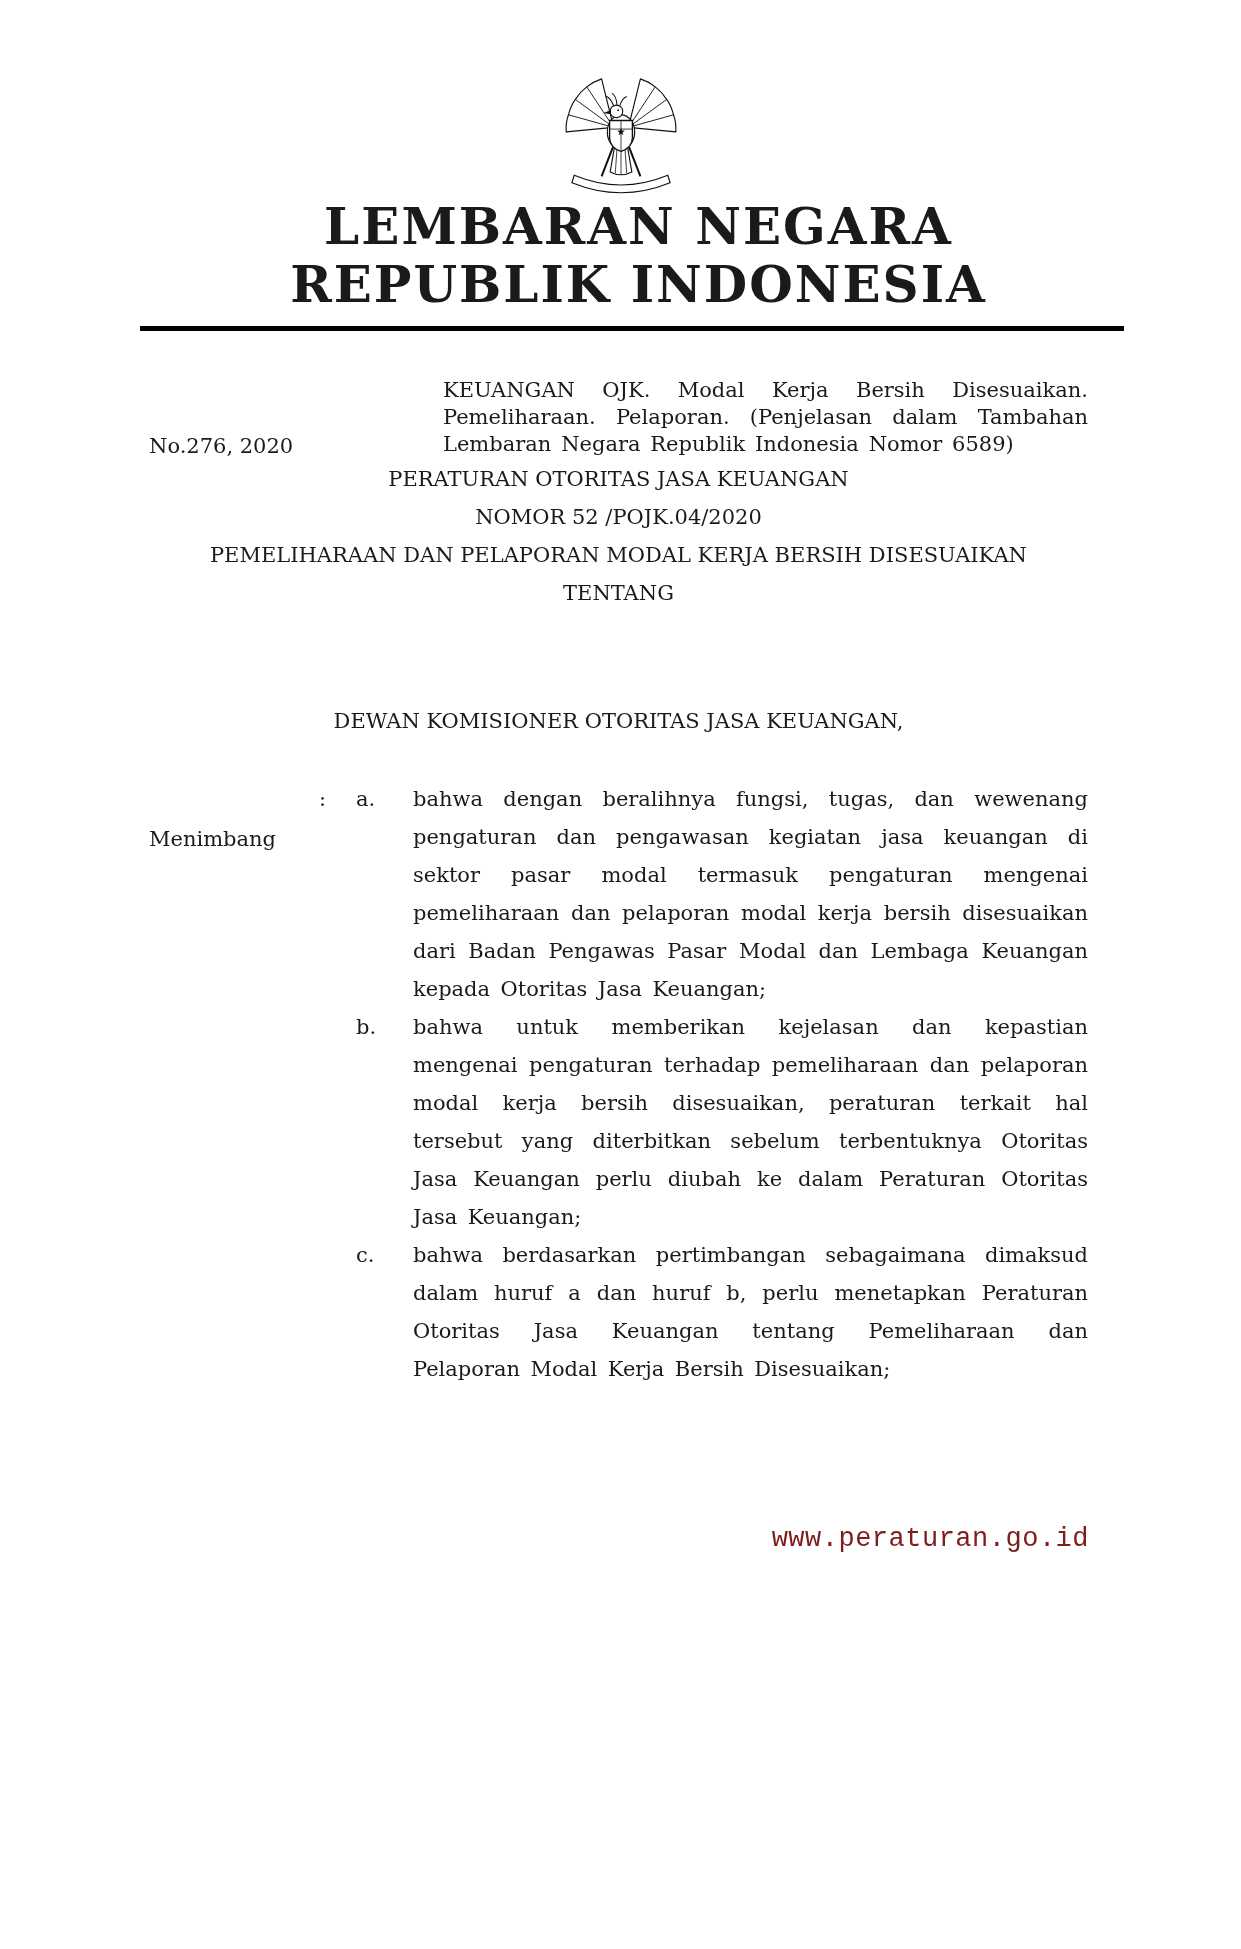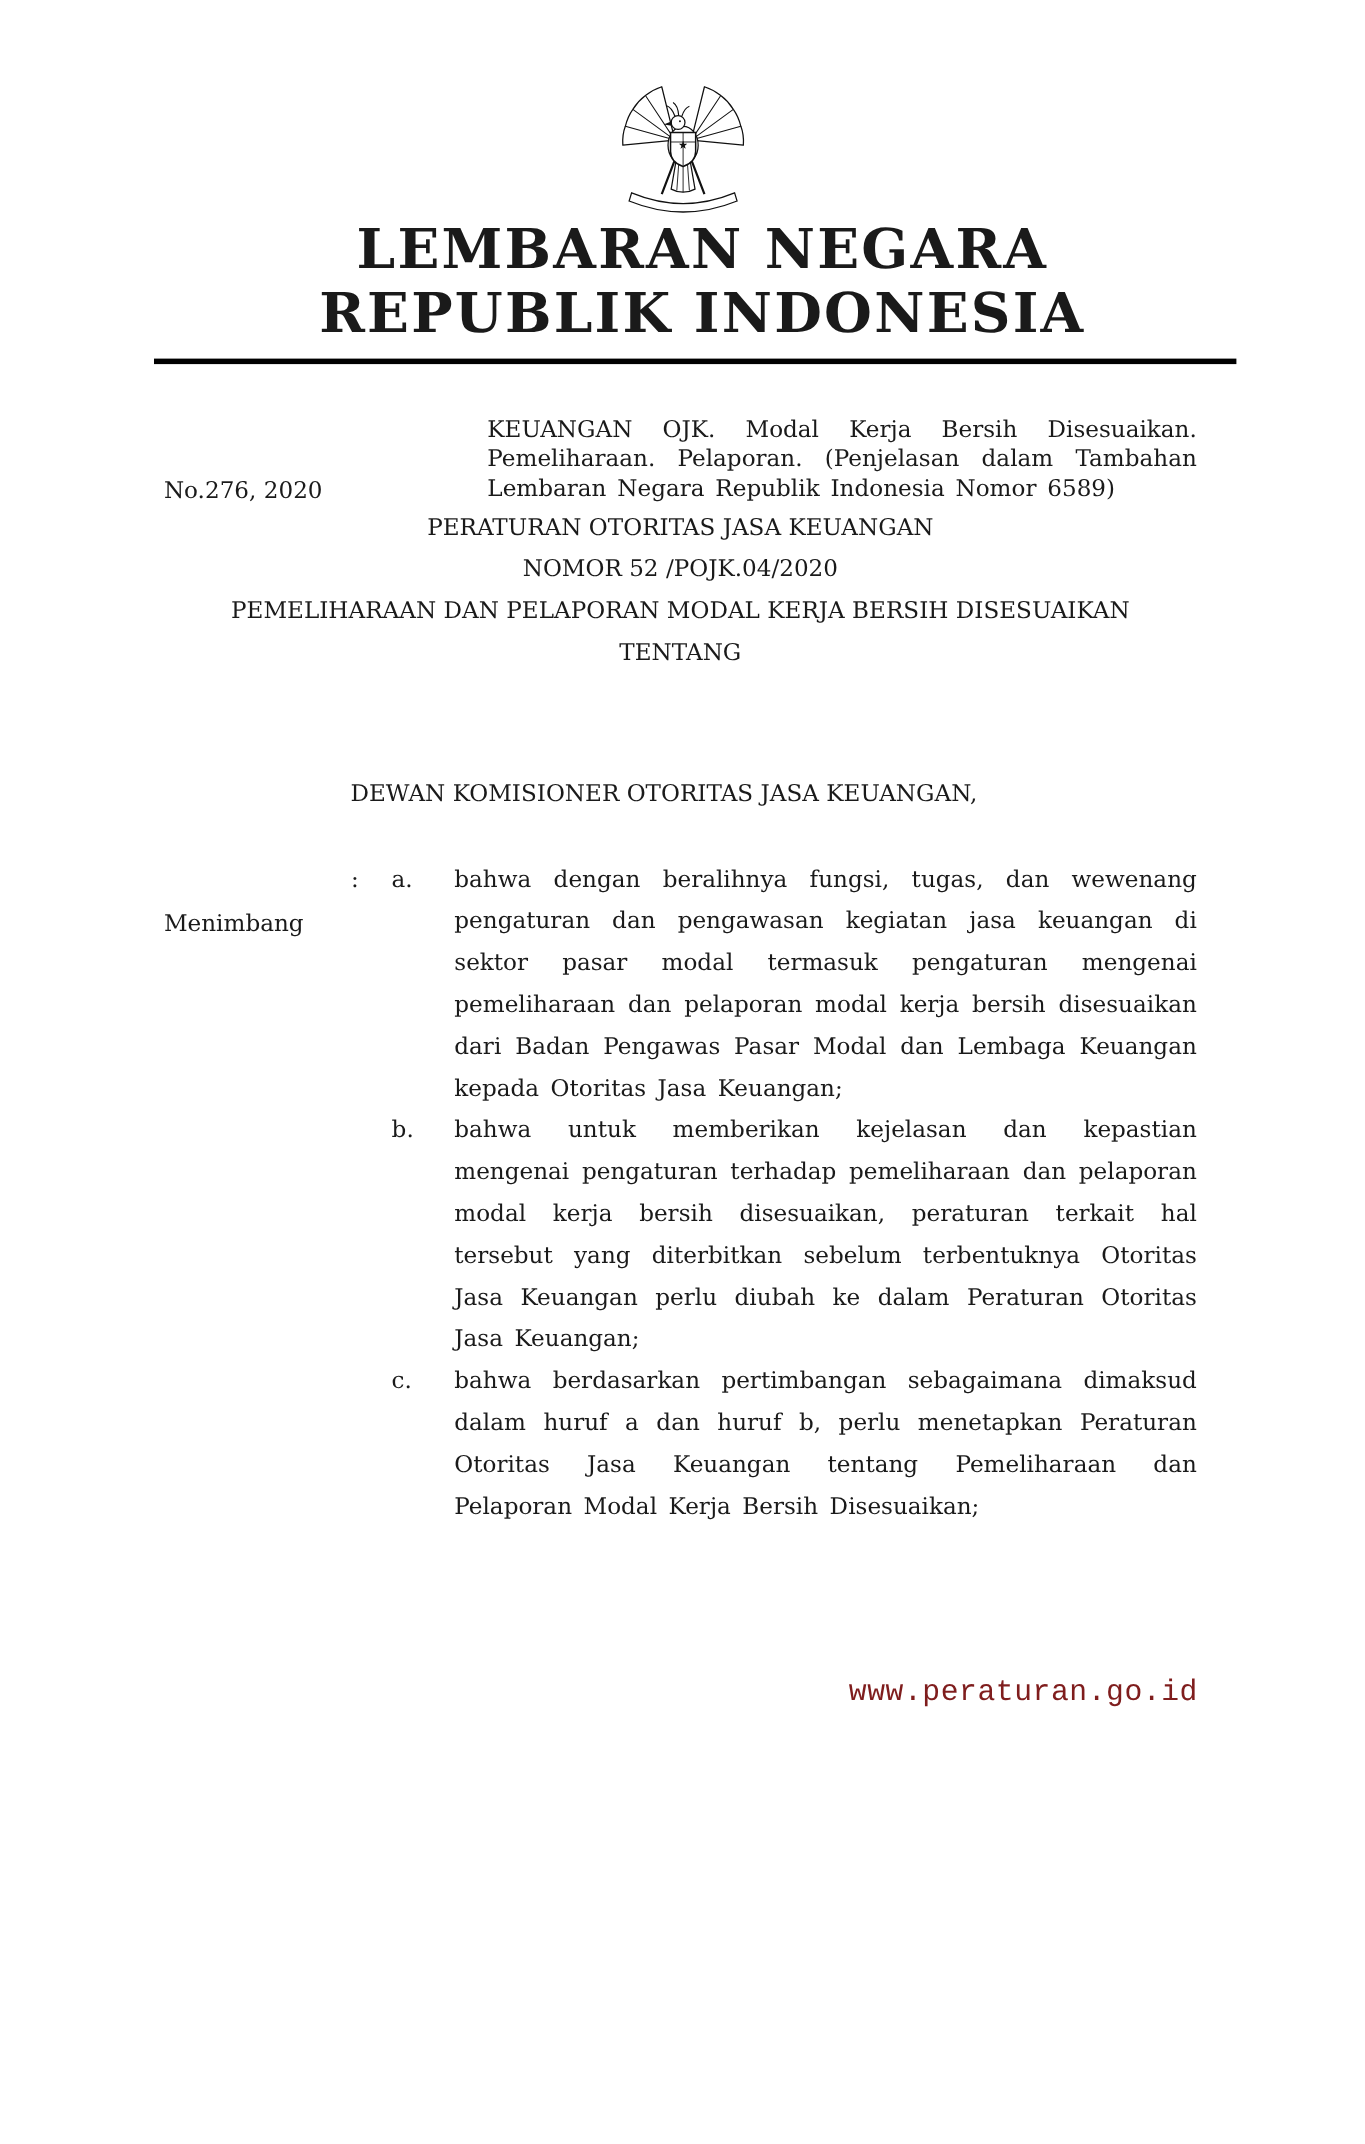--- a/index.html
+++ b/index.html
@@ -46,21 +46,21 @@
   .reg-headings {
     position:absolute; top:460px; left:149px; width:939px;
     text-align:center;
     font-size:21px; line-height:38px;
   }
   .invocation-line {
     position:absolute; top:632px; left:149px; width:939px;
     text-align:center; font-size:21px; line-height:38px;
   }
   .authority-line {
-    position:absolute; top:702px; left:134px; width:939px;
+    position:absolute; top:702px; left:149px; width:939px;
     text-align:center; font-size:21px; line-height:38px;
   }
   .considerations {
     position:absolute; top:780px; left:149px; width:939px;
     display:flex;
     font-size:21px; line-height:38px;
   }
   .c-label { width:170px; flex:none;margin-top:40px; }
   .c-colon { width:37px; flex:none; }
   .c-items { flex:1; }

